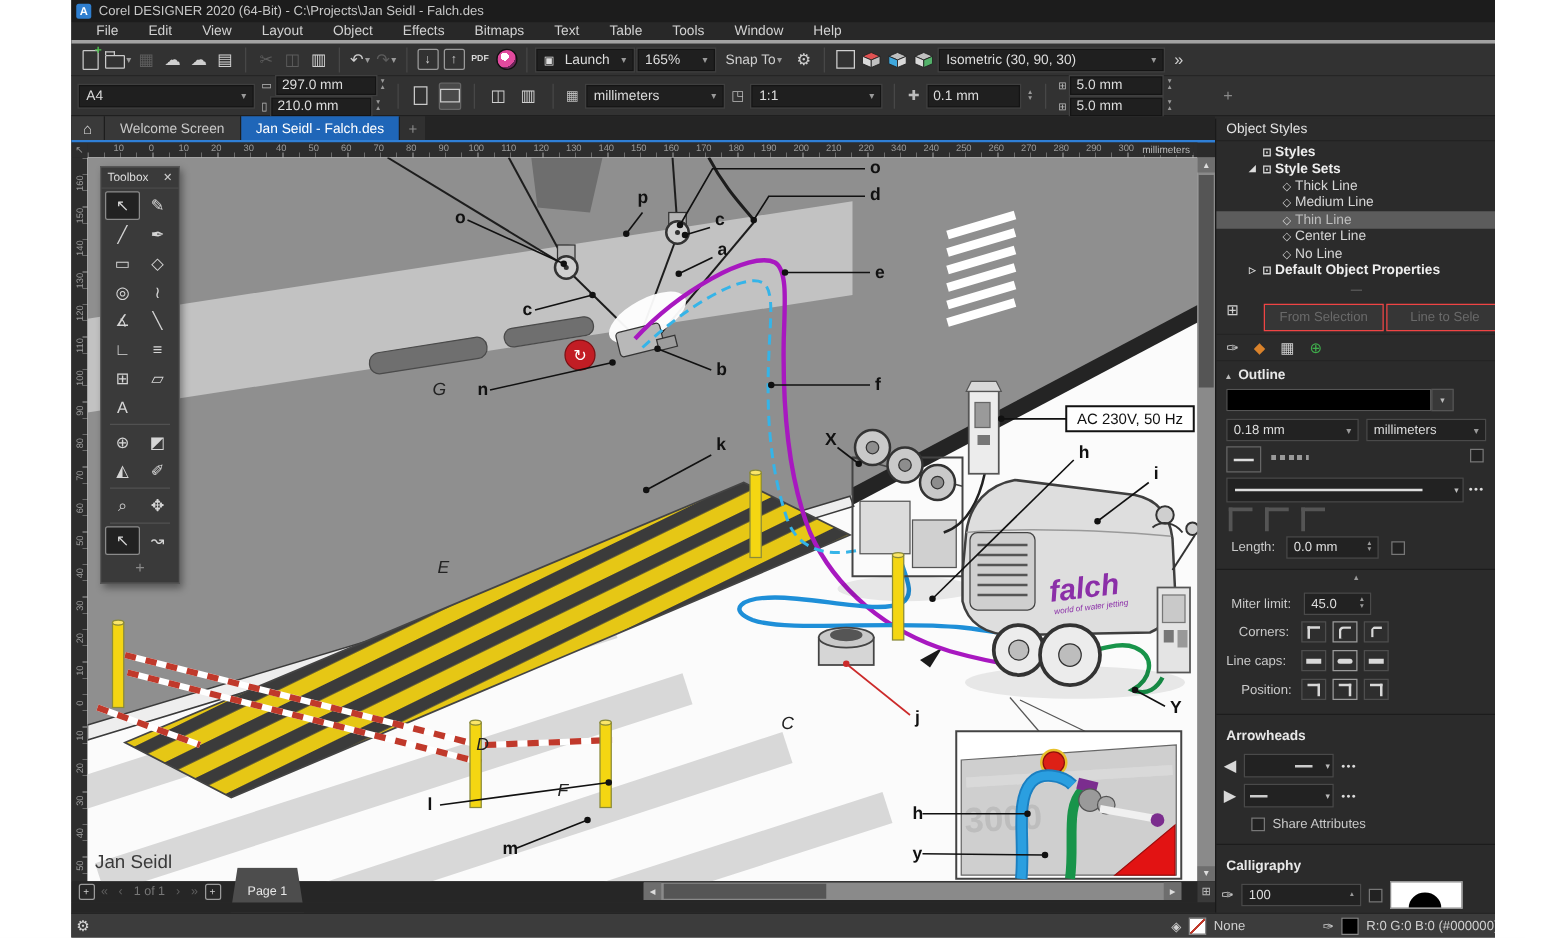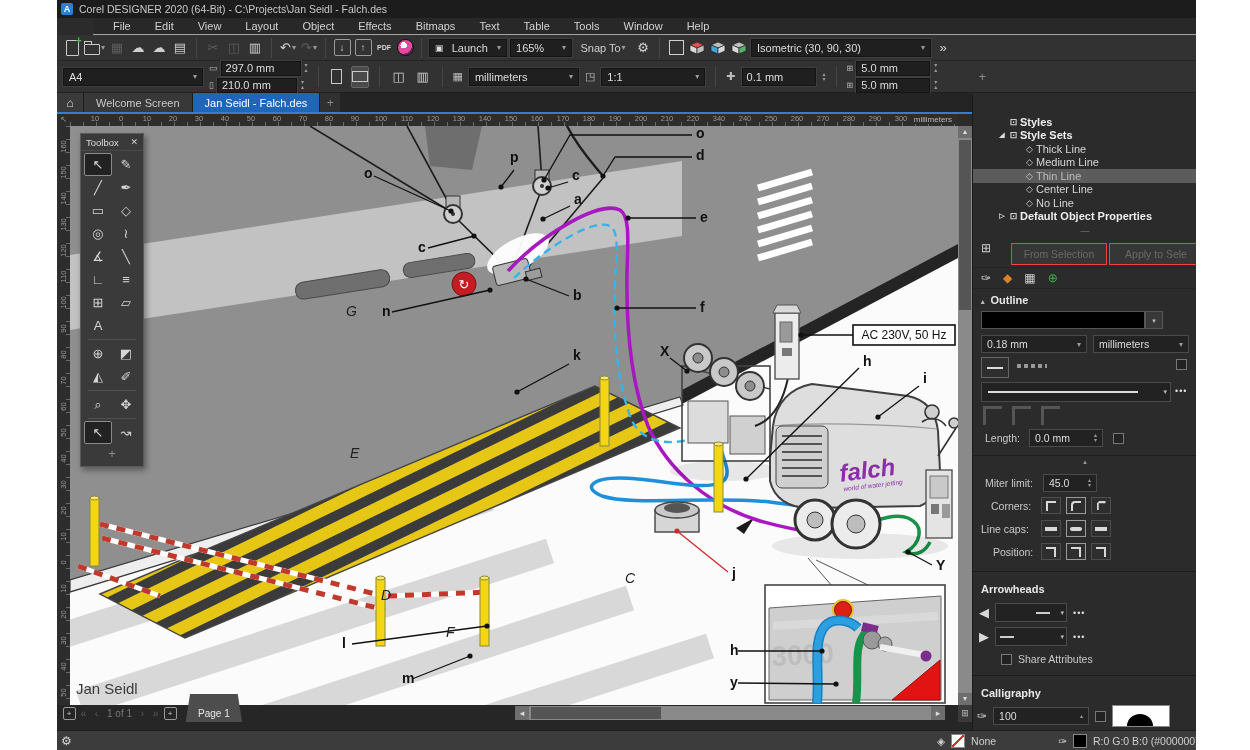--- a/index.html
+++ b/index.html
@@ -2,21 +2,21 @@
 <html><head>
 <meta charset="utf-8">
 <style>
   html,body{margin:0;padding:0;background:#fff;width:1250px;height:750px;overflow:hidden;
     font-family:"Liberation Sans",sans-serif;-webkit-font-smoothing:antialiased;}
   .win{position:absolute;left:57px;top:0;width:1139px;height:750px;background:#2b2b2b;overflow:hidden;}
   
   .titlebar{position:absolute;left:0;top:0;width:100%;height:18px;background:#1c1c1c;display:flex;align-items:center;gap:6px;padding-left:4px;box-sizing:border-box;}
   .appicon{width:12px;height:12px;background:#2f7fd0;border-radius:2px;color:#fff;font-size:9px;font-weight:bold;text-align:center;line-height:12px;}
   .title-text{color:#c8c8c8;font-size:10.5px;}
-  .menubar{position:absolute;left:0;top:18px;width:100%;height:17px;background:#282828;display:flex;align-items:center;padding-left:8px;box-sizing:border-box;border-bottom:1px solid #a3a3a3;margin-left:36px;}
+  .menubar{position:absolute;left:0;top:18px;width:100%;height:17px;background:#282828;display:flex;align-items:center;padding-left:8px;box-sizing:border-box;border-bottom:3px solid #a3a3a3;}
   .menu-item{color:#d2d2d2;font-size:11px;padding:0 12px;cursor:default;}
   
   .toolbar1{position:absolute;left:0;top:35px;width:100%;height:26px;background:#323232;display:flex;align-items:center;gap:3px;padding:0 6px;box-sizing:border-box;border-bottom:1px solid #252525;}
   .propbar{position:absolute;left:0;top:61px;width:100%;height:32px;background:#323232;display:flex;align-items:center;gap:6px;padding:0 6px;box-sizing:border-box;border-bottom:1px solid #1f1f1f;}
   .tbtn{min-width:18px;height:20px;display:flex;align-items:center;justify-content:center;color:#cfcfcf;font-size:13px;border-radius:2px;}
   .tbtn.dim{color:#5d5d5d;}
   .caret{color:#9a9a9a;font-size:8px;margin-left:1px;}
   .sep{width:1px;height:20px;background:#474747;margin:0 4px;}
   .combo{background:#1f1f1f;border:1px solid #141414;outline:1px solid #3f3f3f;color:#ddd;font-size:11px;height:18px;display:flex;align-items:center;padding:0 5px;justify-content:space-between;box-sizing:border-box;}
   .field{background:#1f1f1f;border:1px solid #141414;outline:1px solid #3f3f3f;color:#ddd;font-size:11px;height:15px;display:flex;align-items:center;padding:0 4px;box-sizing:border-box;}
@@ -743,20 +743,21 @@
       <span style="color:#d0d0d0">◈</span>
       <span class="swatch none"></span>
       <span>None</span>
       <span style="margin-left:56px;color:#d0d0d0">✑</span>
       <span class="swatch black"></span>
       <span>R:0 G:0 B:0 (#000000)  0.5</span>
     </div>
   </div>
 
   <div class="docker">
+    <div class="dk-head">Object Styles</div>
     <div class="dk-tree" id="dktree">
         <div class="tree-row bold" style="padding-left: 24px;">
           <span class="tree-tri"></span>
           <span class="tree-ico">⊡</span>
           <span>Styles</span>
         </div>
         <div class="tree-row bold" style="padding-left: 24px;">
           <span class="tree-tri">◢</span>
           <span class="tree-ico">⊡</span>
           <span>Style Sets</span>
@@ -789,21 +790,21 @@
         <div class="tree-row bold" style="padding-left: 24px;">
           <span class="tree-tri">▷</span>
           <span class="tree-ico">⊡</span>
           <span>Default Object Properties</span>
         </div>
       </div>
     <div class="dk-split">—</div>
     <div class="dk-btnrow">
       <span class="dk-ic" style="position:absolute;left:8px;top:3px">⊞</span>
       <div class="dk-btn" style="left:38px;width:94px">From Selection</div>
-      <div class="dk-btn" style="left:136px;width:92px">Apply to Sele</div>
+      <div class="dk-btn" style="left:136px;width:92px">Line to Sele</div>
     </div>
     <div class="dk-iconrow">
       <span class="dk-ic">✑</span>
       <span class="dk-ic" style="color:#d9822b">◆</span>
       <span class="dk-ic">▦</span>
       <span class="dk-ic" style="color:#3fae4c">⊕</span>
     </div>
     <div class="sec-head" style="top:199px"><span class="sec-arrow">▴</span><span>Outline</span></div>
     <div class="colorbar"></div>
     <div class="colorbar-dd">▾</div>

